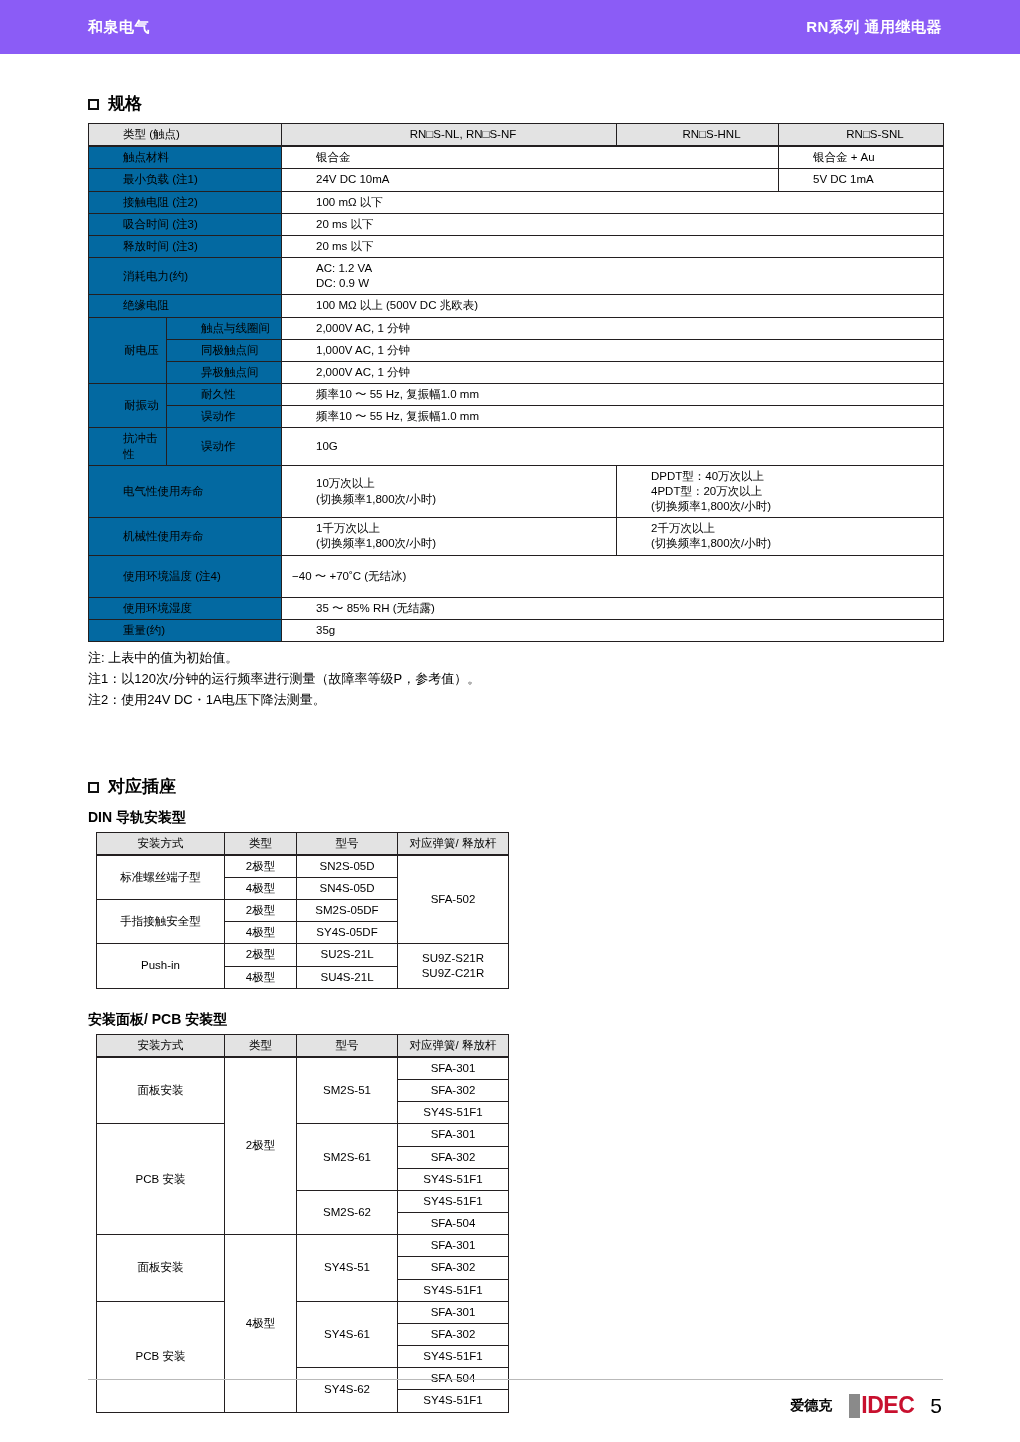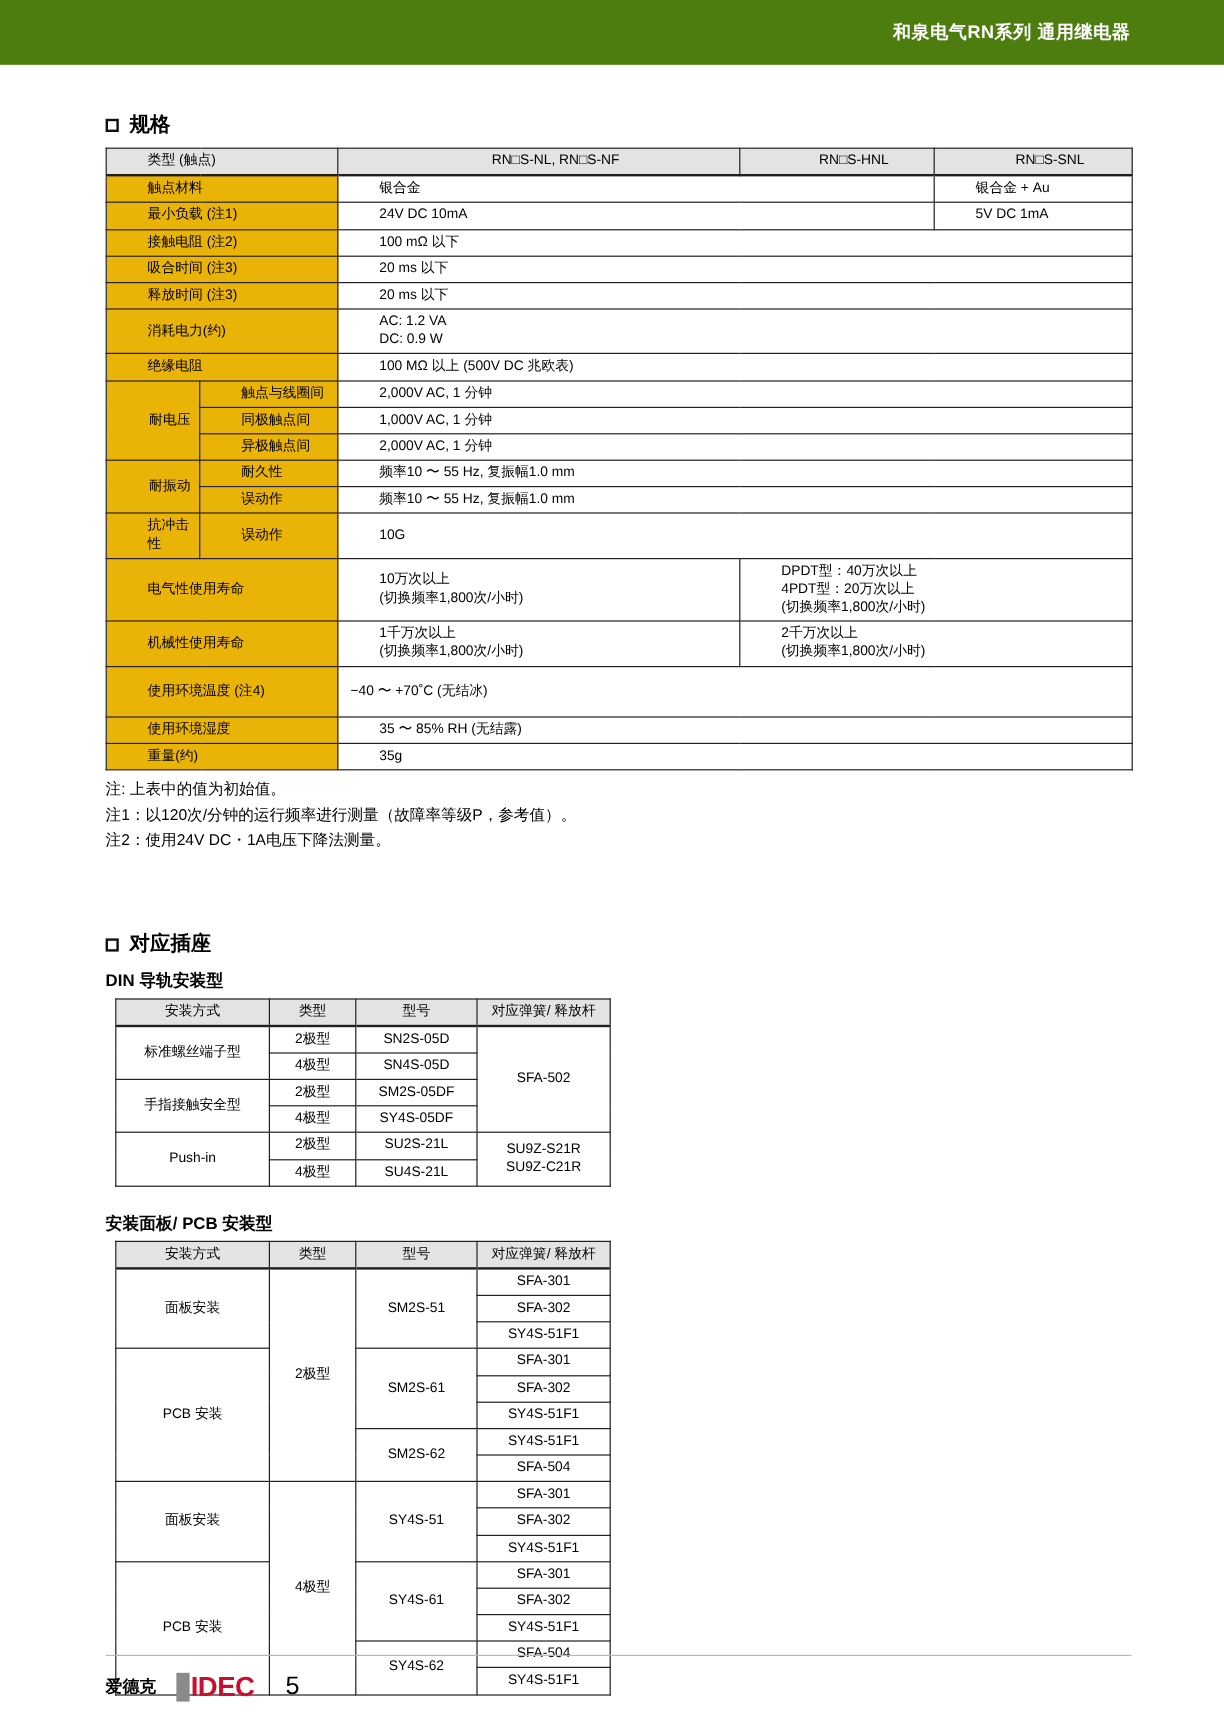--- a/index.html
+++ b/index.html
@@ -12,24 +12,24 @@
     color: #000000;
     position: relative;
     overflow: hidden;
   }
 
   
   .banner {
     position: absolute;
     left: 0; top: 0;
     width: 1020px; height: 54px;
-    background: #4d7c0f;
+    background: #8b5cf6;
     display: flex;
     align-items: center;
-    justify-content: flex-end;
+    justify-content: space-between;
   }
   .banner-left {
     margin-left: 88px;
     color: #ffffff;
     font-size: 15px;
     font-weight: bold;
     letter-spacing: 0.5px;
   }
   .banner-right {
     margin-right: 78px;
@@ -72,21 +72,21 @@
     border-collapse: collapse;
     font-size: 11.5px;
   }
   td, th {
     border: 1px solid #231f20;
     padding: 3px 6px;
     vertical-align: middle;
     font-weight: normal;
     line-height: 1.32;
   }
-  .lbl { background: #eab308; }
+  .lbl { background: #0369a1; }
   .ctr { text-align: center; }
   .topline td { border-top: 2px solid #231f20; }
 
   
   .spec {
     margin-left: 88px;
     width: 855px;
     table-layout: fixed;
   }
   .spec td { height: 19px; padding-left: 34px; }
@@ -132,25 +132,25 @@
     left: 88px; top: 1379px;
     width: 855px; height: 1px;
     background: #b9b9b9;
   }
   .footer {
     position: absolute;
     left: 0; top: 1392px;
     width: 1020px;
     display: flex;
     align-items: center;
-    justify-content: flex-start;
+    justify-content: flex-end;
     padding: 0 78px 0 88px;
   }
   .footer-left { font-size: 14px; font-weight: bold; }
-  .footer-right { display: flex; align-items: center; gap: 26px; padding-left: 17px; }
+  .footer-right { display: flex; align-items: center; gap: 16px; padding-left: 17px; }
   .logo { display: flex; align-items: center; }
   .logo-blk {
     width: 11px; height: 24px;
     background: #8a8a8a;
   }
   .logo-txt {
     color: #c8102e;
     font-size: 23px;
     font-weight: bold;
     letter-spacing: -0.5px;

